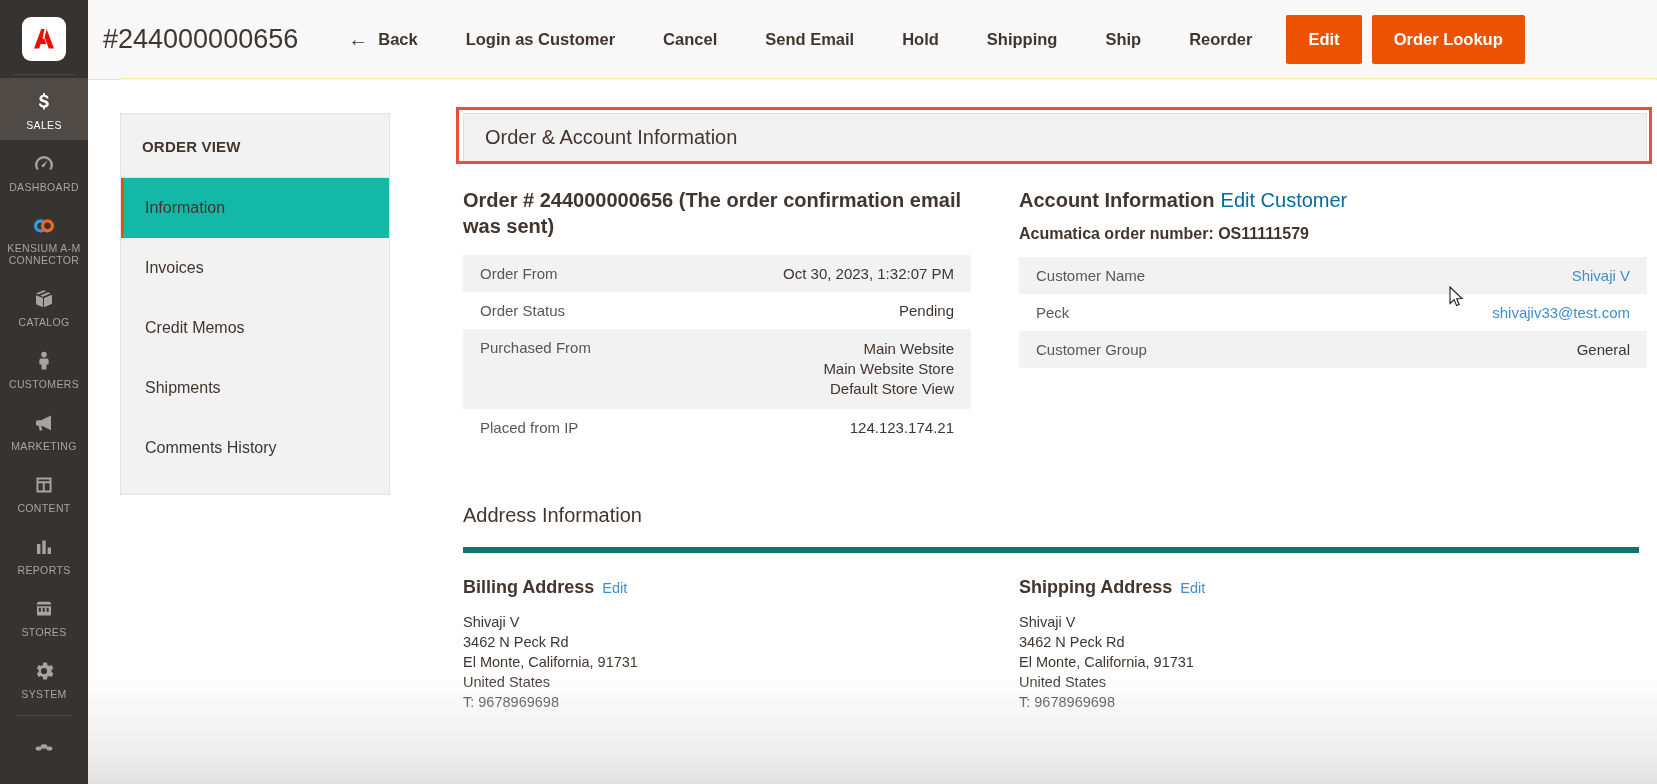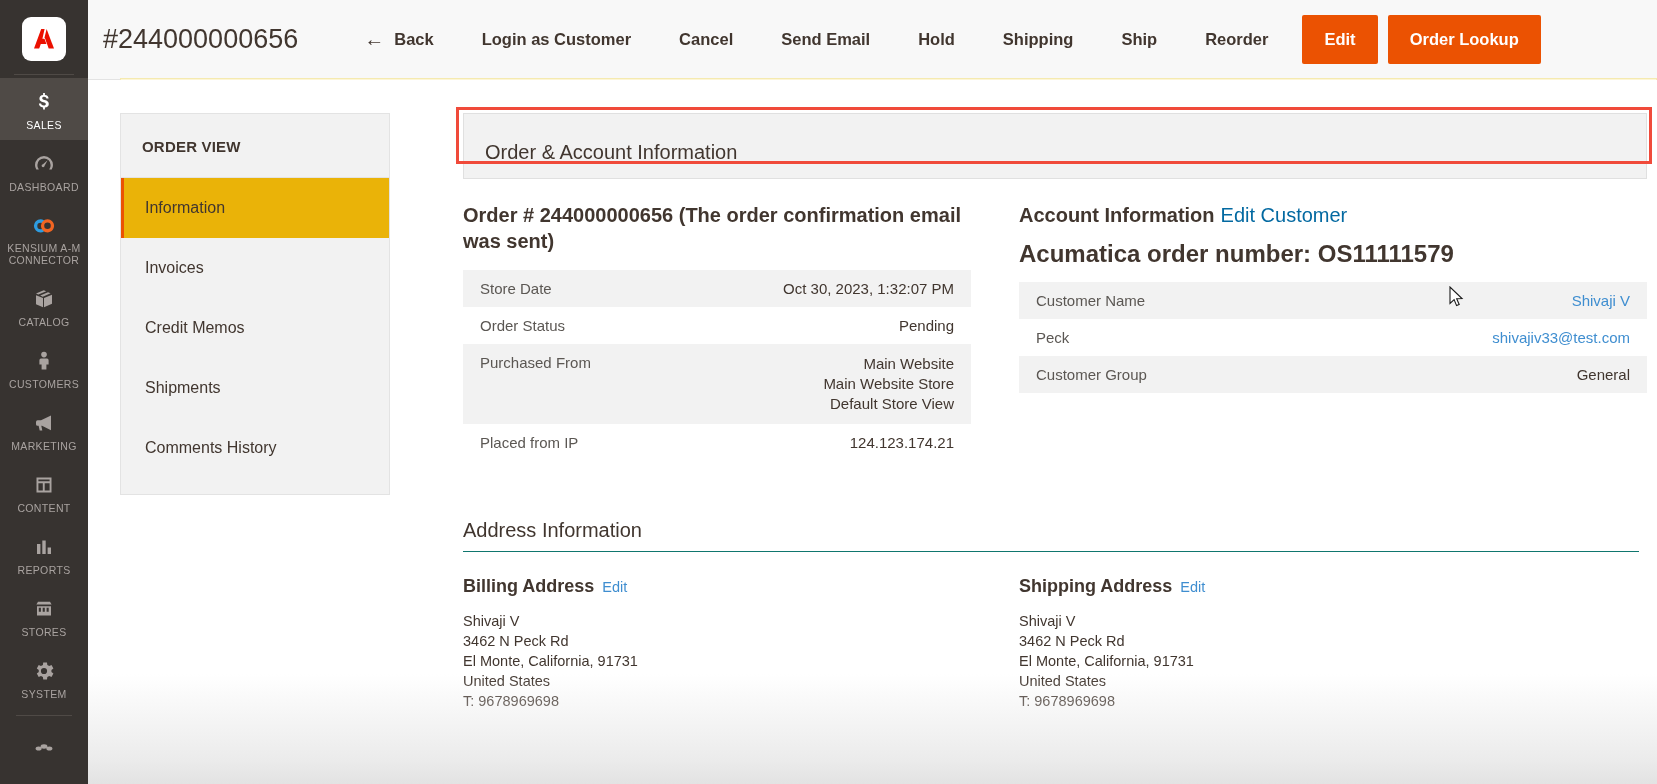--- a/index.html
+++ b/index.html
@@ -45,21 +45,21 @@
     font-size:10.5px; letter-spacing:0.35px; text-align:center; line-height:12px;
     text-transform:uppercase; white-space:pre-line;
   }
   .nav-sep { height:1px; background:#4f4a46; margin:6px 16px; }
 
   
   #header {
     position:absolute; left:88px; top:0; right:0; height:80px;
     background:#f8f8f8;
     border-bottom:1px solid #e3e3e3;
-    display:flex; align-items:center;gap:16px;
+    display:flex; align-items:center;
   }
   #page-title {
     font-size:27px; color:#41362f; font-weight:400;
     margin-left:15px; margin-right:26px; white-space:nowrap;
   }
   .hdr-actions { display:flex; align-items:center; gap:0px; flex:1; height:100%; }
   .hdr-btn {
     background:none; border:none; cursor:pointer;
     font-family:"Liberation Sans", sans-serif;
     font-size:16.5px; font-weight:700; color:#41362f;
@@ -90,63 +90,63 @@
   #orderview-title {
     font-size:15px; font-weight:700; color:#41362f;
     letter-spacing:0.2px; padding:24px 0 22px 21px;
     border-bottom:1px solid #e3e3e3;
   }
   .ov-item {
     padding:21px 0 21px 21px; font-size:16px; color:#41362f; cursor:pointer;
     border-left:3px solid transparent;
   }
   .ov-item.active {
-    background:#eab308; border-left:3px solid #eb5202; font-weight:400;
+    background:#14b8a6; border-left:3px solid #eb5202; font-weight:400;
   }
 
   
   #main { position:absolute; left:375px; top:33px; right:10px; bottom:0; }
 
   #section-header-wrap { position:relative; }
   #section-header {
     background:#f2f2f2; border:1px solid #e0e0e0;
-    padding:27px 0 14px 21px;
+    padding:12px 0 14px 21px;
     font-size:20px; color:#41362f;
   }
   #highlight-box {
     position:absolute; left:-7px; top:-6px; right:-5px; height:57px;
     border:3px solid #f04a3a; pointer-events:none;
   }
 
   .two-col { display:flex; margin-top:23px; }
   .col-l { width:556px; padding-right:48px; }
   .col-r { flex:1; }
 
   h3.blk {
     font-size:20px; font-weight:700; color:#41362f; line-height:26px;
     margin-bottom:16px;
   }
   h3.blk .lnk { font-weight:400; font-size:20px; color:#0369a1; margin-left:6px; cursor:pointer; }
-  .acct-sub { font-size:24px; font-weight:700; color:#41362f; margin:-4px 0 14px 0; }
+  .acct-sub { font-size:16px; font-weight:700; color:#41362f; margin:-4px 0 14px 0; }
 
   table.kv { width:100%; border-collapse:collapse; }
   table.kv td {
     padding:10px 17px; font-size:15px; color:#41362f; vertical-align:top;
   }
   table.kv td.k { color:#5b5753; white-space:nowrap; }
   table.kv td.v { text-align:right; }
   table.kv tr.alt td { background:#f2f2f2; }
   table.kv td.v a { color:#3f8ed0; text-decoration:none; }
   .multi { line-height:20px; }
 
   
   #addr-section { margin-top:58px; }
   #addr-title {
-    font-size:20px; color:#41362f; padding-bottom:9px;
-    border-bottom:1px solid #0f766e; margin-right:8px;
+    font-size:20px; color:#41362f; padding-bottom:20px;
+    border-bottom:6px solid #0f766e; margin-right:8px;
   }
   .addr-cols { display:flex; margin-top:24px; }
   .addr-col { width:556px; }
   .addr-col.right { width:auto; flex:1; }
   .addr-head { font-size:18px; font-weight:700; color:#41362f; margin-bottom:14px; }
   .addr-head .lnk { font-weight:400; font-size:14.5px; color:#3f8ed0; margin-left:8px; cursor:pointer; }
   .addr-body { font-size:14.5px; color:#41362f; line-height:20px; }
 
   
   #fade {
@@ -320,21 +320,21 @@
         <div id="highlight-box"></div>
       </div>
 
       <div class="two-col">
 
         <div class="col-l">
           <h3 class="blk">Order # 244000000656 (The order confirmation email was sent)</h3>
           <table class="kv">
             <tbody>
                 <tr class="alt">
-              <td class="k">Store Date</td>
+              <td class="k">Order From</td>
               <td class="v">Oct 30, 2023, 1:32:07 PM</td>
             </tr>
             <tr>
               <td class="k">Order Status</td>
               <td class="v">Pending</td>
             </tr>
             <tr class="alt">
               <td class="k">Purchased From</td>
               <td class="v multi" style="white-space:pre-line">Main Website
 Main Website Store

